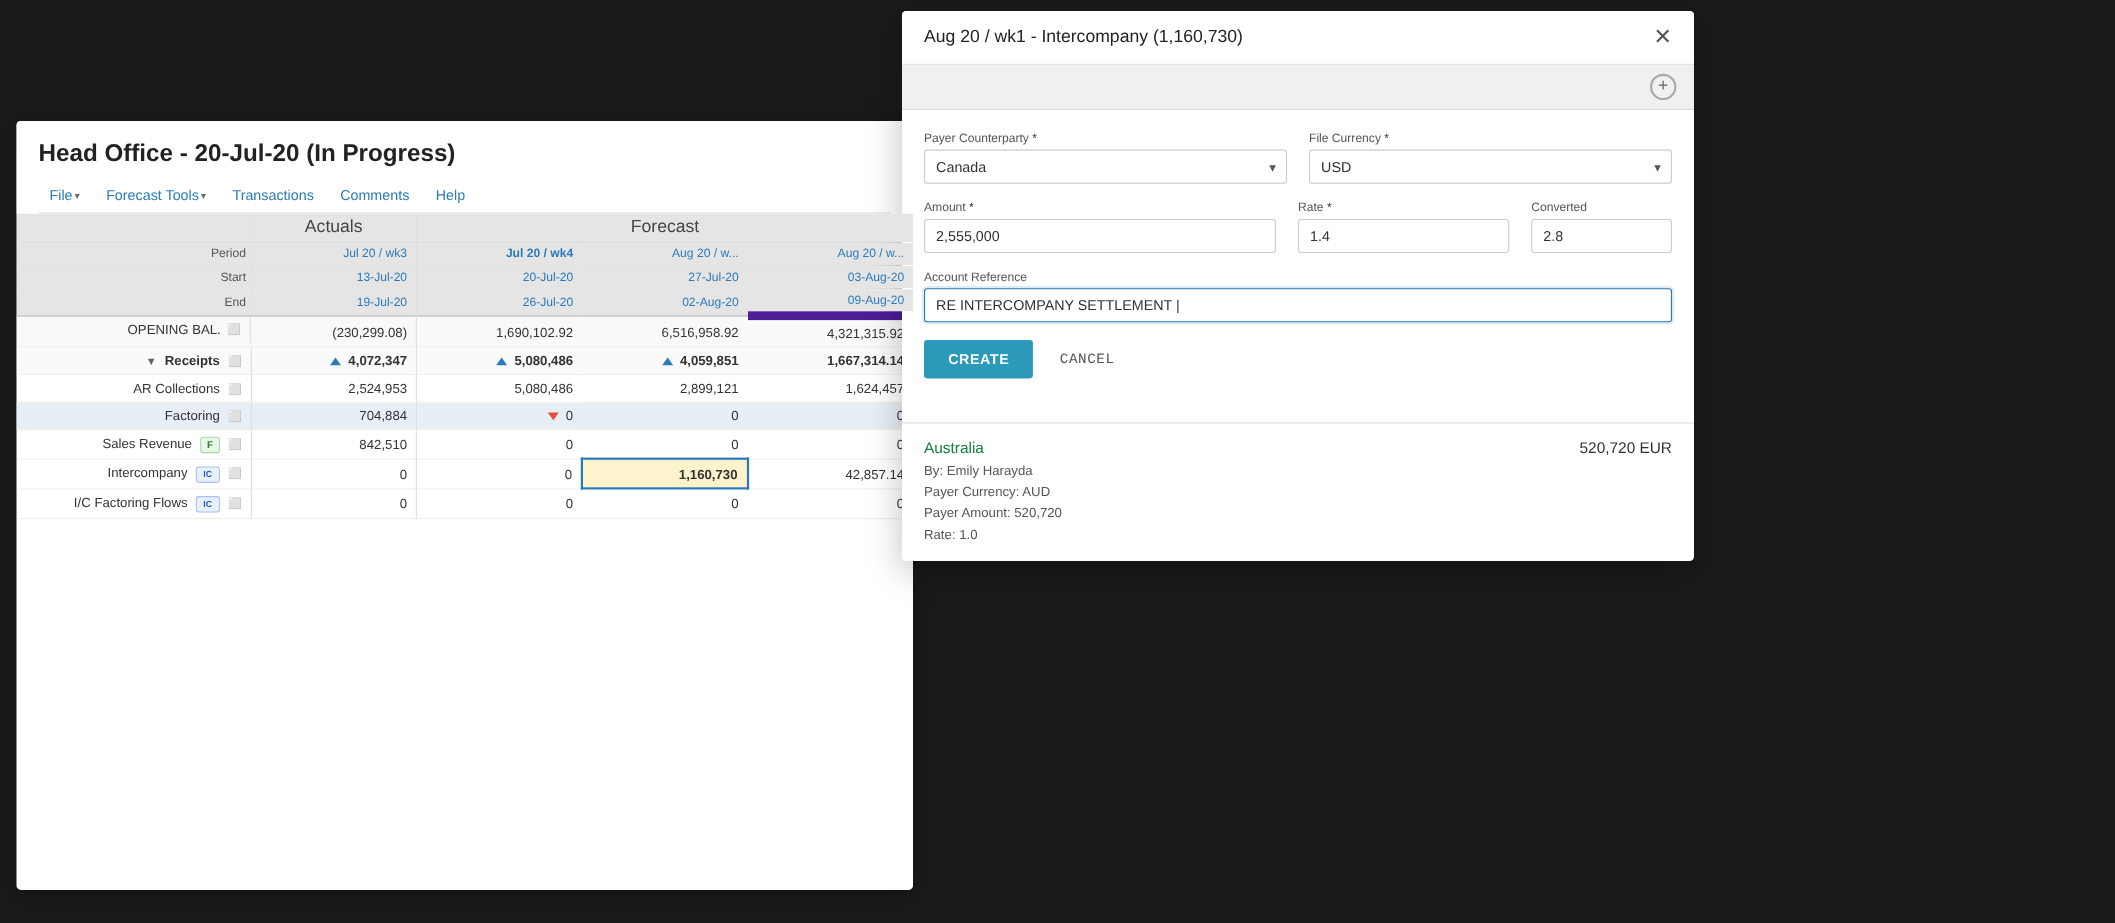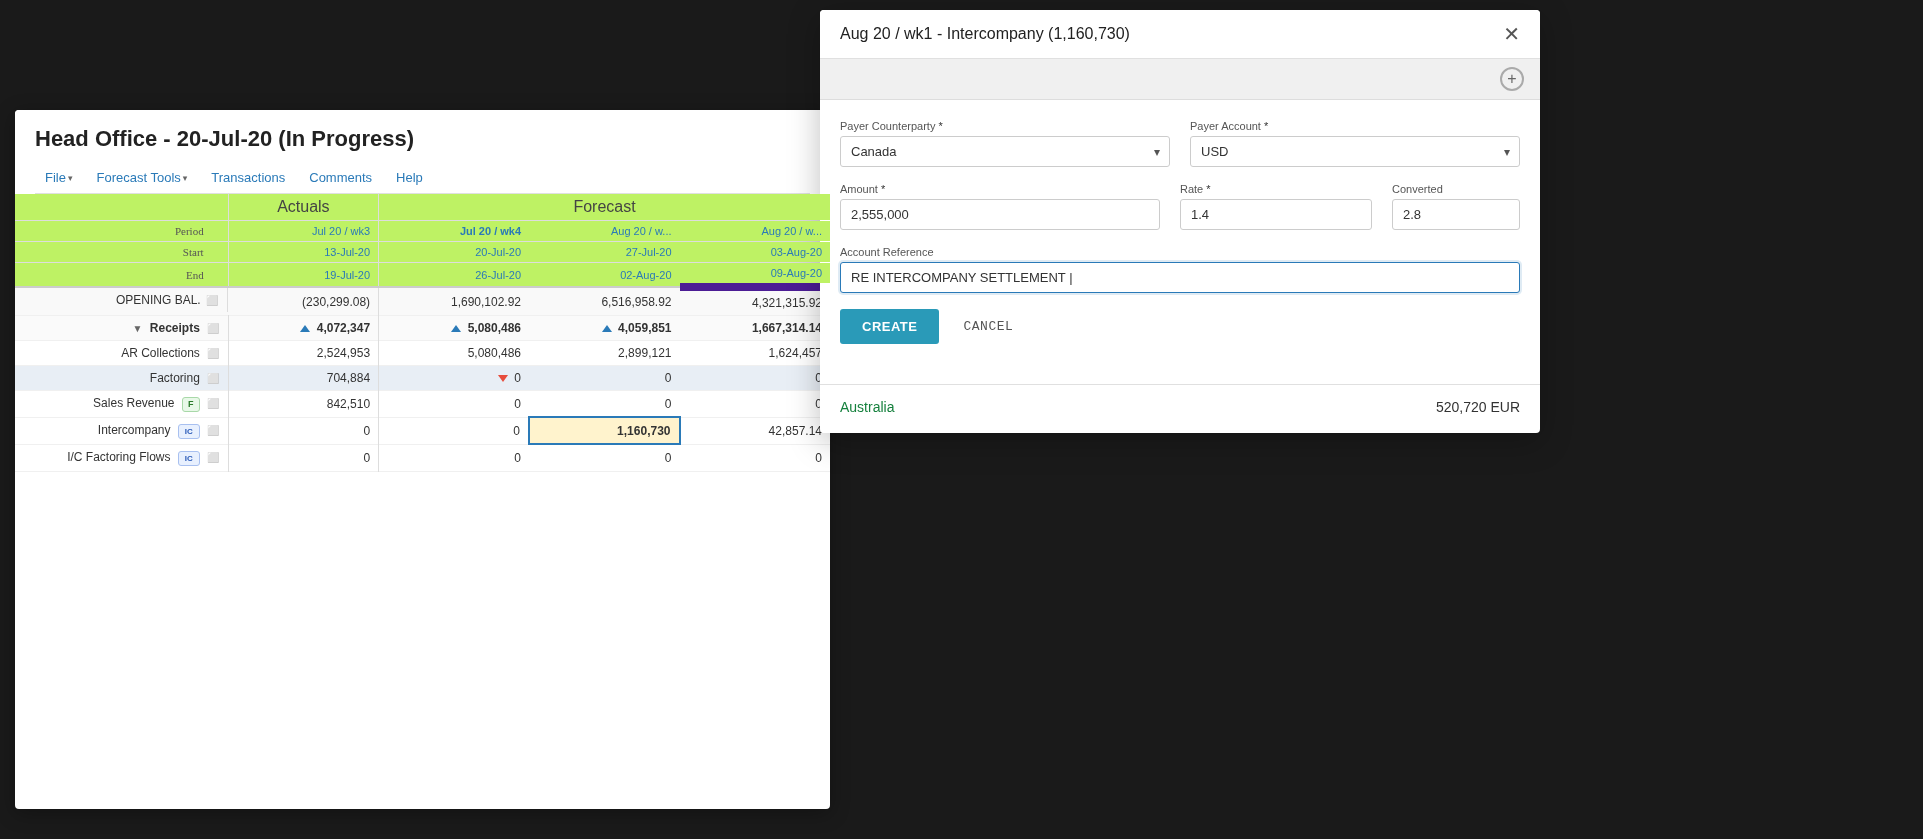--- a/index.html
+++ b/index.html
@@ -70,25 +70,25 @@
       overflow: auto;
       padding: 0;
     }
 
     table {
       width: 100%;
       border-collapse: collapse;
       font-size: 12px;
     }
 
-    .col-period { width: 160px; text-align: right; padding: 4px 24px; font-family: Liberation Serif, serif; }
+    .col-period { width: 160px; text-align: right; padding: 4px 4px; }
     .col-data { width: 120px; text-align: right; padding: 4px 8px; }
 
     thead tr th {
-      background: #bef264;
+      background: #e5e5e5;
       font-weight: 600;
       color: #333;
       padding: 6px 8px;
       border-bottom: 1px solid #ddd;
       position: sticky;
       top: 0;
       z-index: 1;
     }
 
     .header-section {
@@ -491,21 +491,21 @@
     <div class="form-row">
       <div class="form-group">
         <label class="form-label required">Payer Counterparty</label>
         <div class="select-wrapper">
           <select>
             <option>Canada</option>
           </select>
         </div>
       </div>
       <div class="form-group">
-        <label class="form-label required">Payer Account</label>
+        <label class="form-label required">File Currency</label>
         <div class="select-wrapper">
           <select>
             <option>USD</option>
           </select>
         </div>
       </div>
     </div>
 
     <div class="form-row">
       <div class="form-group">
@@ -531,16 +531,22 @@
 
     <div class="form-actions">
       <button class="btn-create">CREATE</button>
       <button class="btn-cancel">CANCEL</button>
     </div>
   </div>
 
   <div class="entry-card">
     <div class="entry-info">
       <div class="entry-name">Australia</div>
+      <div class="entry-details">
+        <div>By: Emily Harayda</div>
+        <div>Payer Currency: AUD</div>
+        <div>Payer Amount: 520,720</div>
+        <div>Rate: 1.0</div>
+      </div>
     </div>
     <div class="entry-amount">520,720 EUR</div>
   </div>
 </div>
 
 </body></html>

